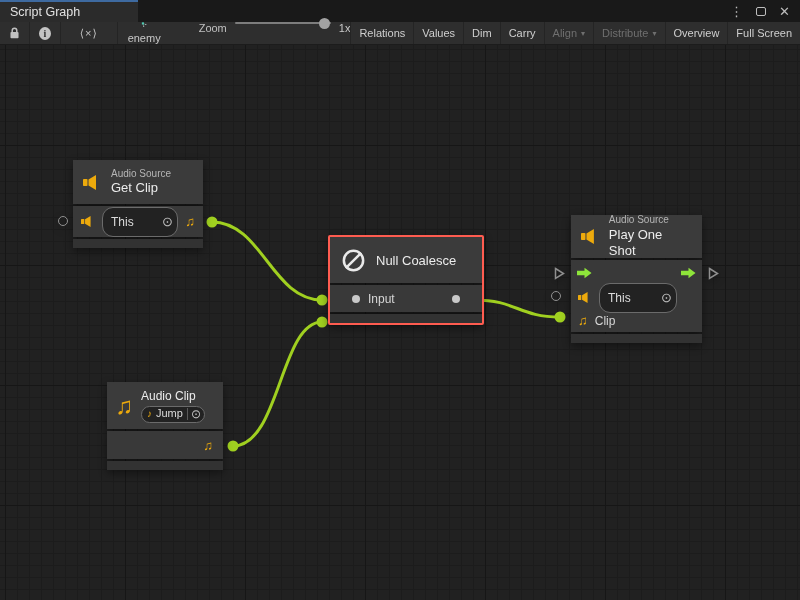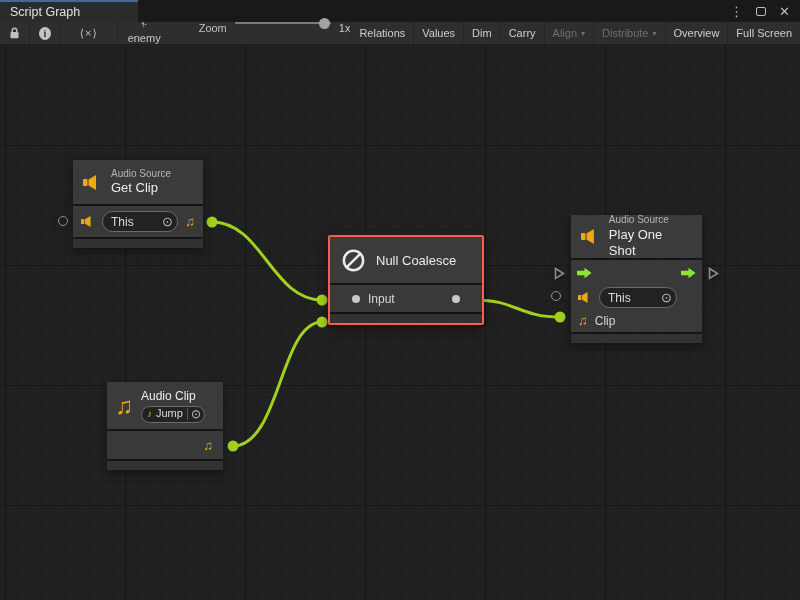--- a/index.html
+++ b/index.html
@@ -92,21 +92,21 @@
   .ttl { font-size: 13px; color: #ececec; }
   .row { display: flex; align-items: center; padding: 0 8px; gap: 7px; }
   .plabel { font-size: 12px; color: #d6d6d6; }
 
   .music { color: #edaa0c; font-size: 15px; line-height: 1; }
   .music.big { font-size: 24px; }
   .music.small { font-size: 13px; }
 
   .objfield {
     display: flex; align-items: center; background: #222222;
-    border: 1px solid #6b6b6b; border-radius: 11px; height: 21px;
+    border: 1px solid #6b6b6b; border-radius: 11px; height: 30px;
     padding: 0 4px 0 8px; color: #dcdcdc; font-size: 12px; gap: 4px;
   }
   .objfield .fval { flex: 1; }
   .target { color: #c0c0c0; font-size: 13px; line-height: 1; }
 
   .dot { width: 8px; height: 8px; border-radius: 50%; background: #c8c8c8; }
   .hollow-circle {
     position: absolute; width: 10px; height: 10px; border-radius: 50%;
     border: 1.5px solid #909090; background: transparent;
   }

